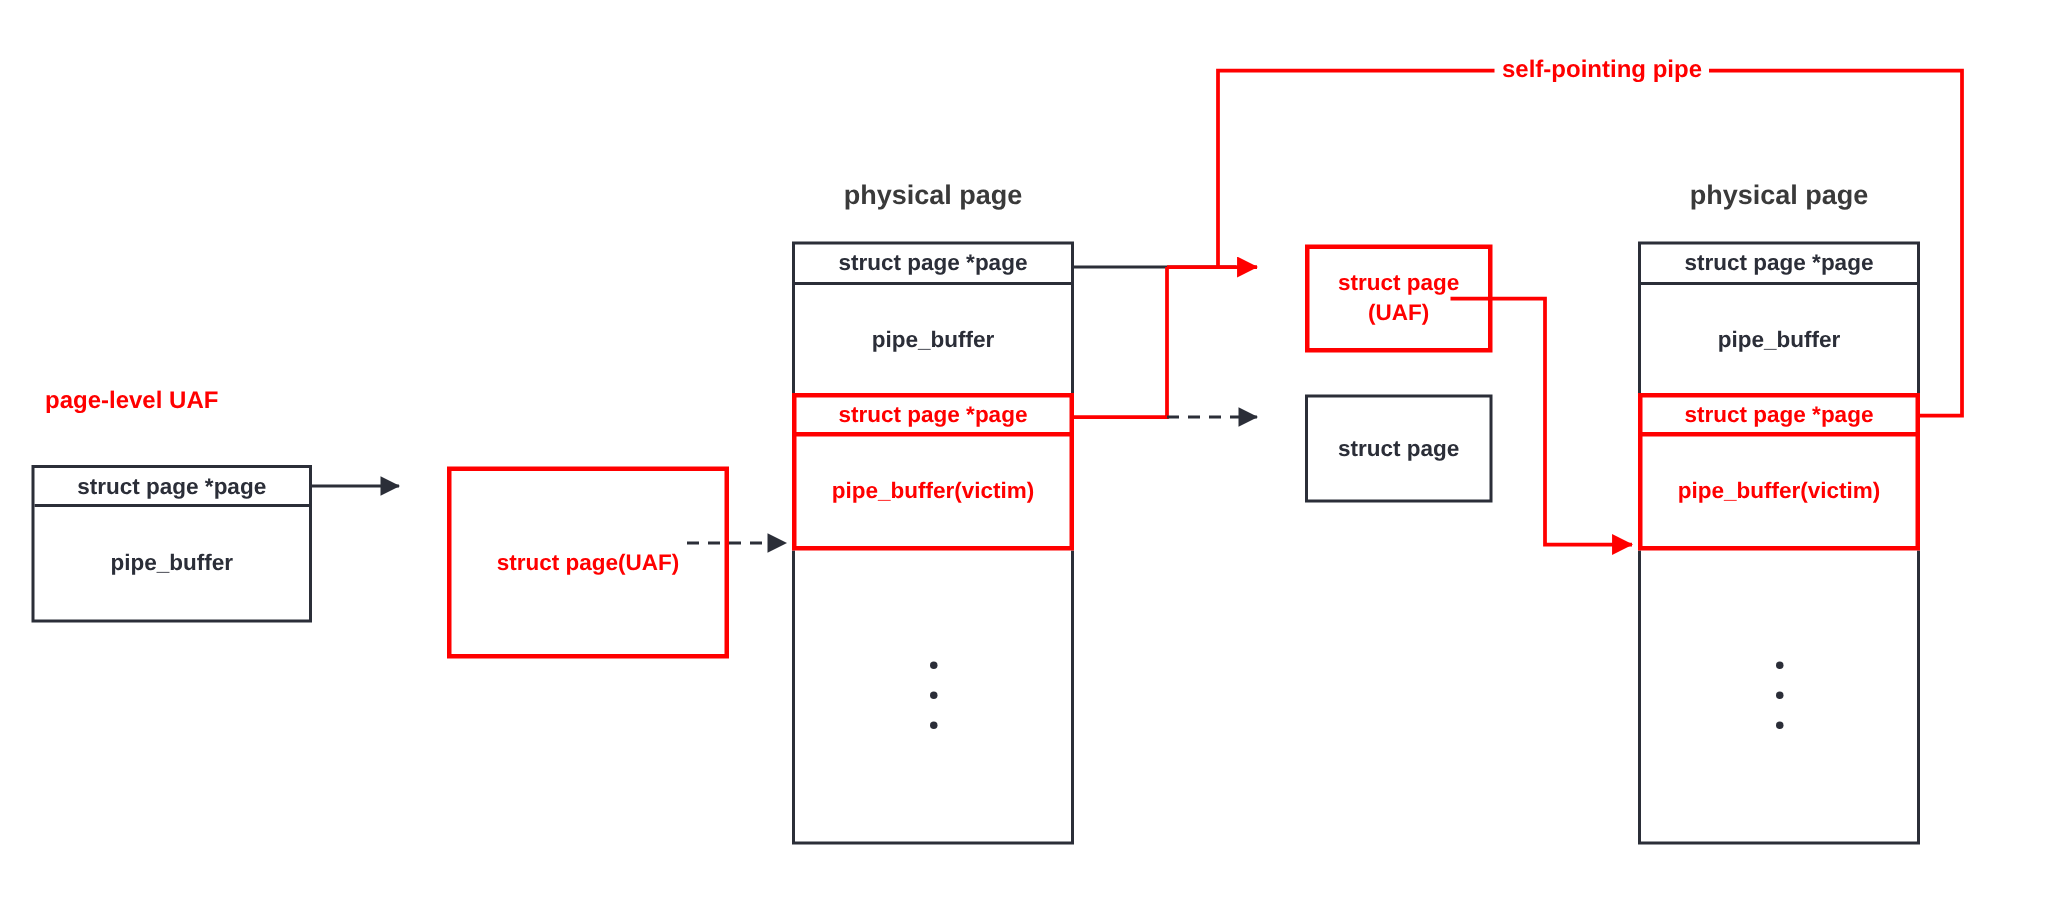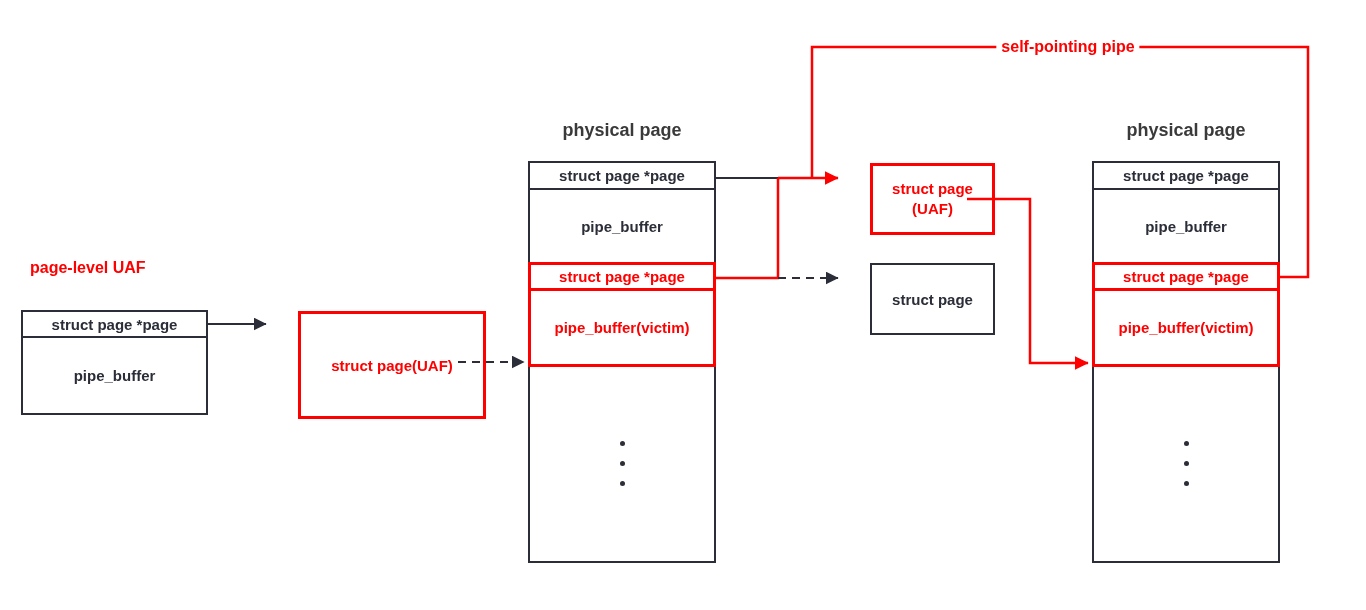--- a/index.html
+++ b/index.html
@@ -46,21 +46,21 @@
 
   <div class="boxlayer">
 
     <div class="red-label" style="left:30px;top:259px;width:200px;text-align:left;">page-level UAF</div>
 
     <div class="box dark-border" style="left:21px;top:310px;width:187px;height:105px;">
       <div class="row" style="top:0;height:26px;border-bottom:2px solid #2b2e38;">struct page *page</div>
       <div class="row" style="top:26px;bottom:0;">pipe_buffer</div>
     </div>
 
-    <div class="box red-border center-label" style="left:270px;top:311px;width:188px;height:108px;color:#ff0000;">struct page(UAF)</div>
+    <div class="box red-border center-label" style="left:270px;top:311px;width:188px;height:128px;color:#ff0000;">struct page(UAF)</div>
 
     <div class="col-title" style="left:528px;top:120px;">physical page</div>
     <div class="box dark-border" style="left:528px;top:161px;width:188px;height:402px;">
       <div class="row" style="top:0;height:27px;border-bottom:2px solid #2b2e38;">struct page *page</div>
       <div class="row" style="top:27px;height:72px;">pipe_buffer</div>
       <div class="row red-row" style="left:-2px;width:188px;top:99px;height:29px;">struct page *page</div>
       <div class="row red-row" style="left:-2px;width:188px;top:125px;height:79px;">pipe_buffer(victim)</div>
       <div class="dots" style="top:278px;">
         <span class="dot"></span>
           <span class="dot"></span>

